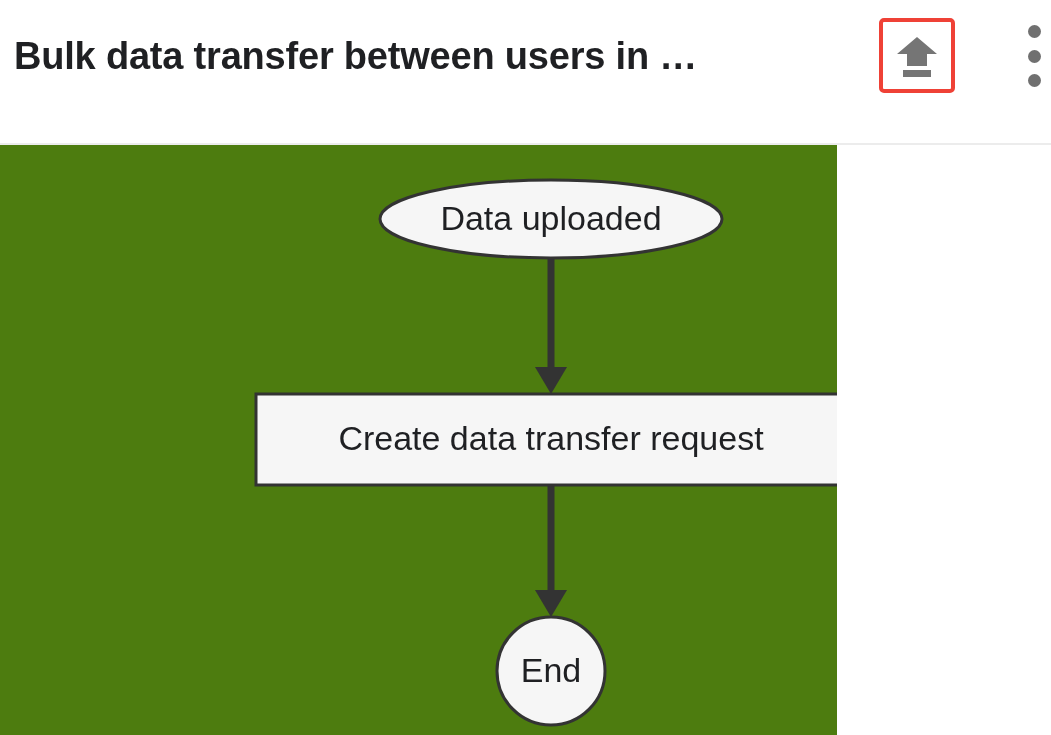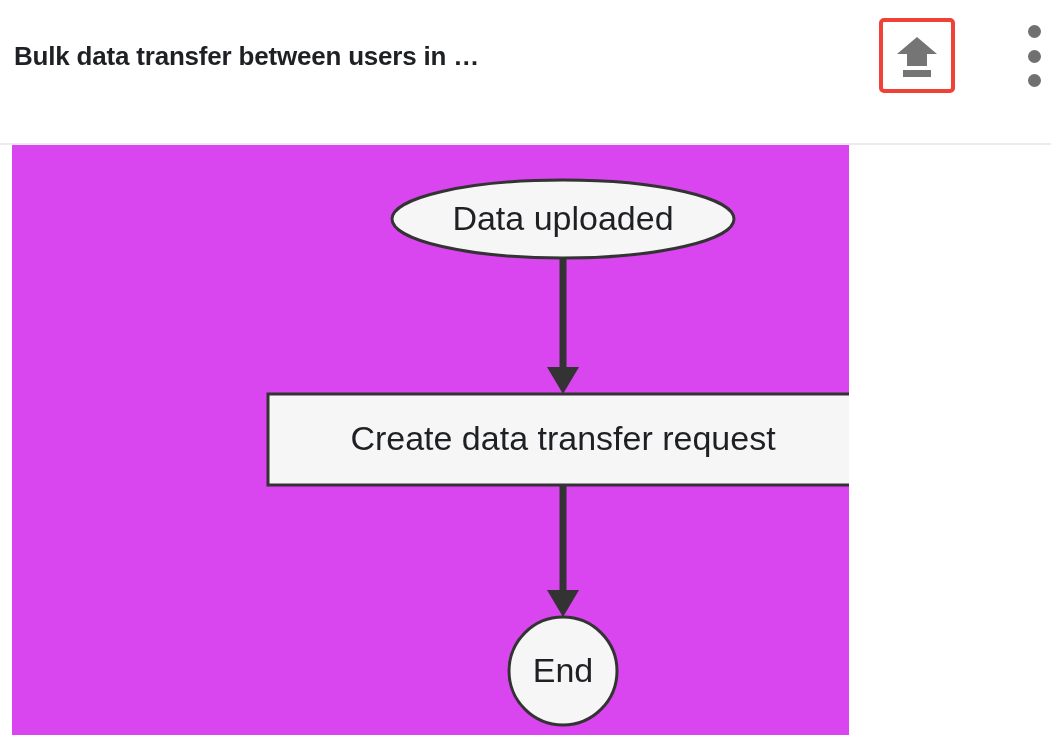--- a/index.html
+++ b/index.html
@@ -26,21 +26,21 @@
     box-sizing: border-box;
     border-bottom: 2px solid #ececec;
     background: #ffffff;
   }
 
   .page-title {
     position: absolute;
     left: 14px;
     top: 33px;
     width: 840px;
-    font-size: 26px;
+    font-size: 38px;
     font-weight: bold;
     color: #1f2023;
     letter-spacing: -0.2px;
     white-space: nowrap;
     overflow: hidden;
     line-height: 46px;
   }
 
   
   .upload-button {
@@ -80,25 +80,25 @@
   .kebab-dot {
     width: 13px;
     height: 13px;
     border-radius: 50%;
     background: #707070;
   }
 
   
   .diagram {
     position: absolute;
-    left: 12px;
+    left: 0;
     top: 145px;
     width: 837px;
     height: 590px;
-    background: #d946ef;
+    background: #4d7c0f;
     overflow: hidden;
   }
   .diagram svg {
     display: block;
     position: absolute;
     left: 0;
     top: 0;
   }
 
   .node-shape {

